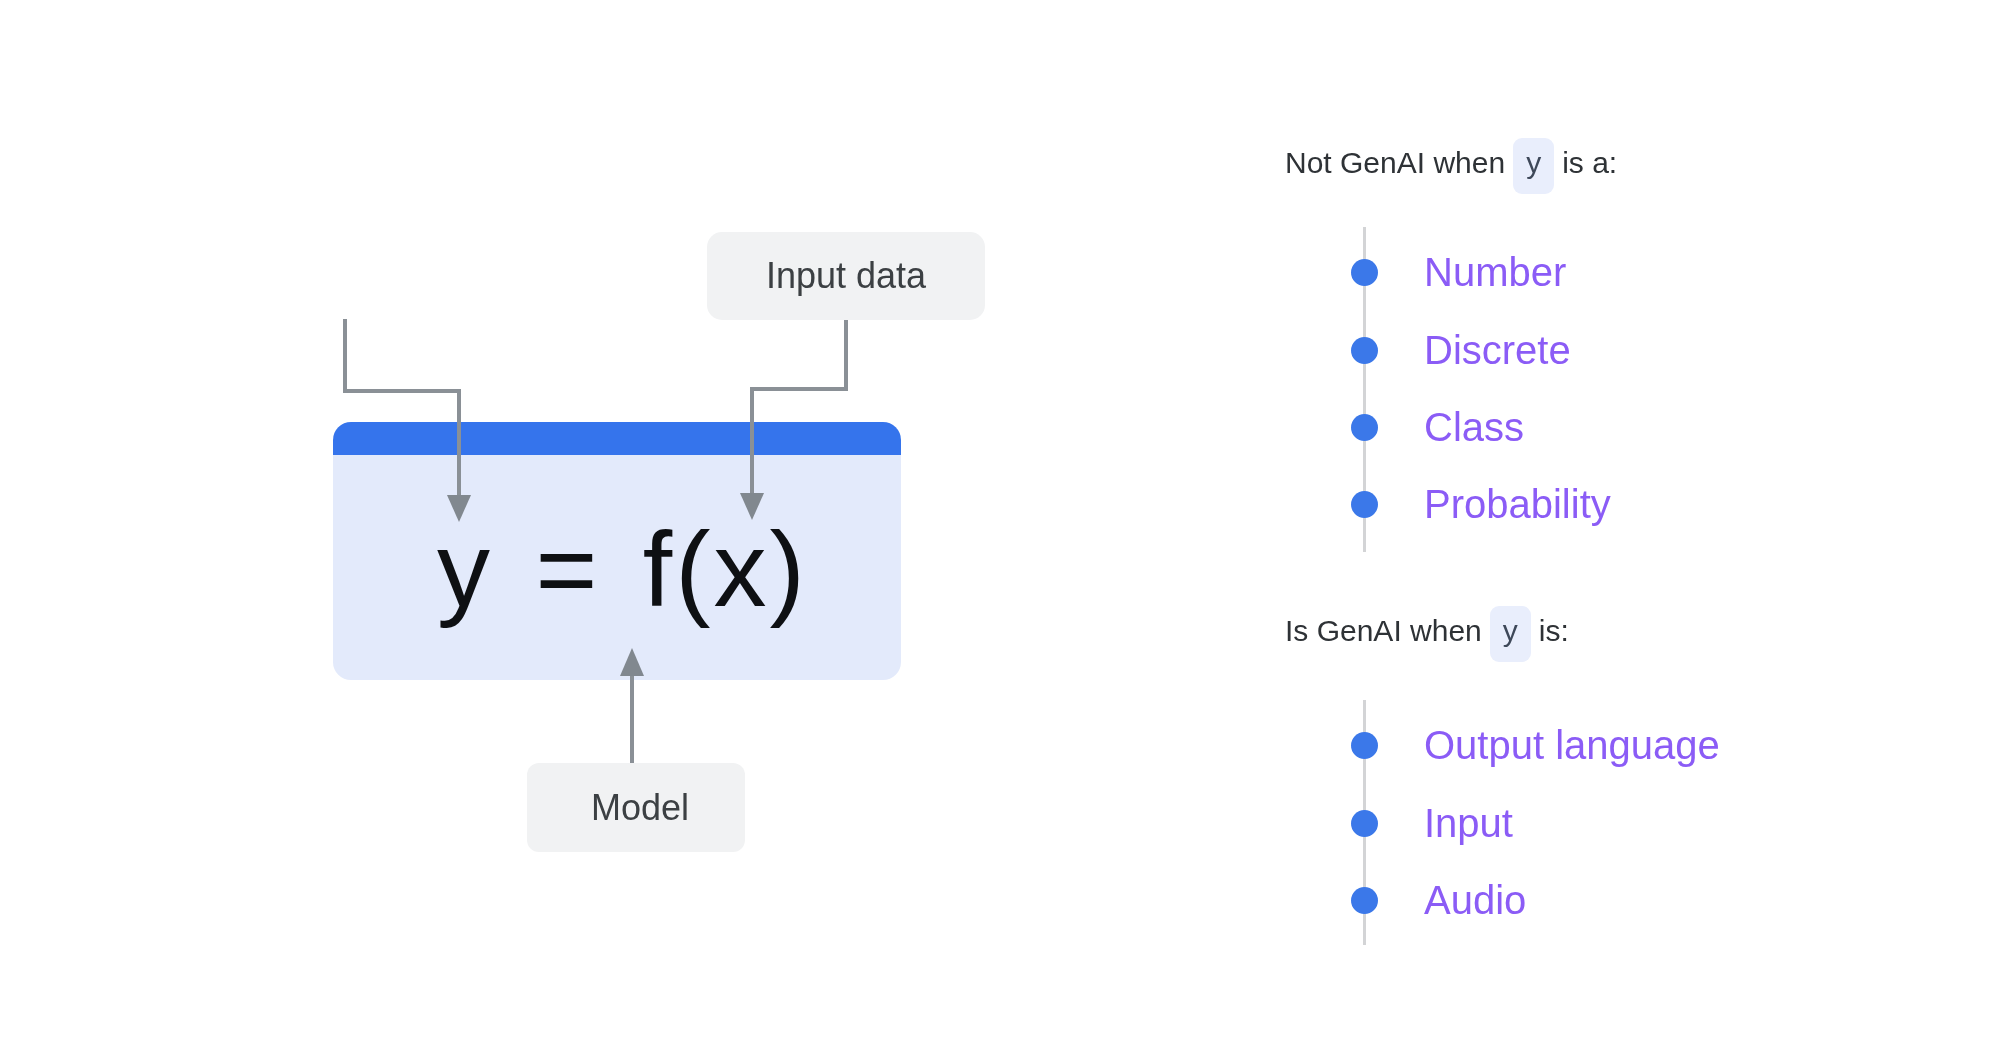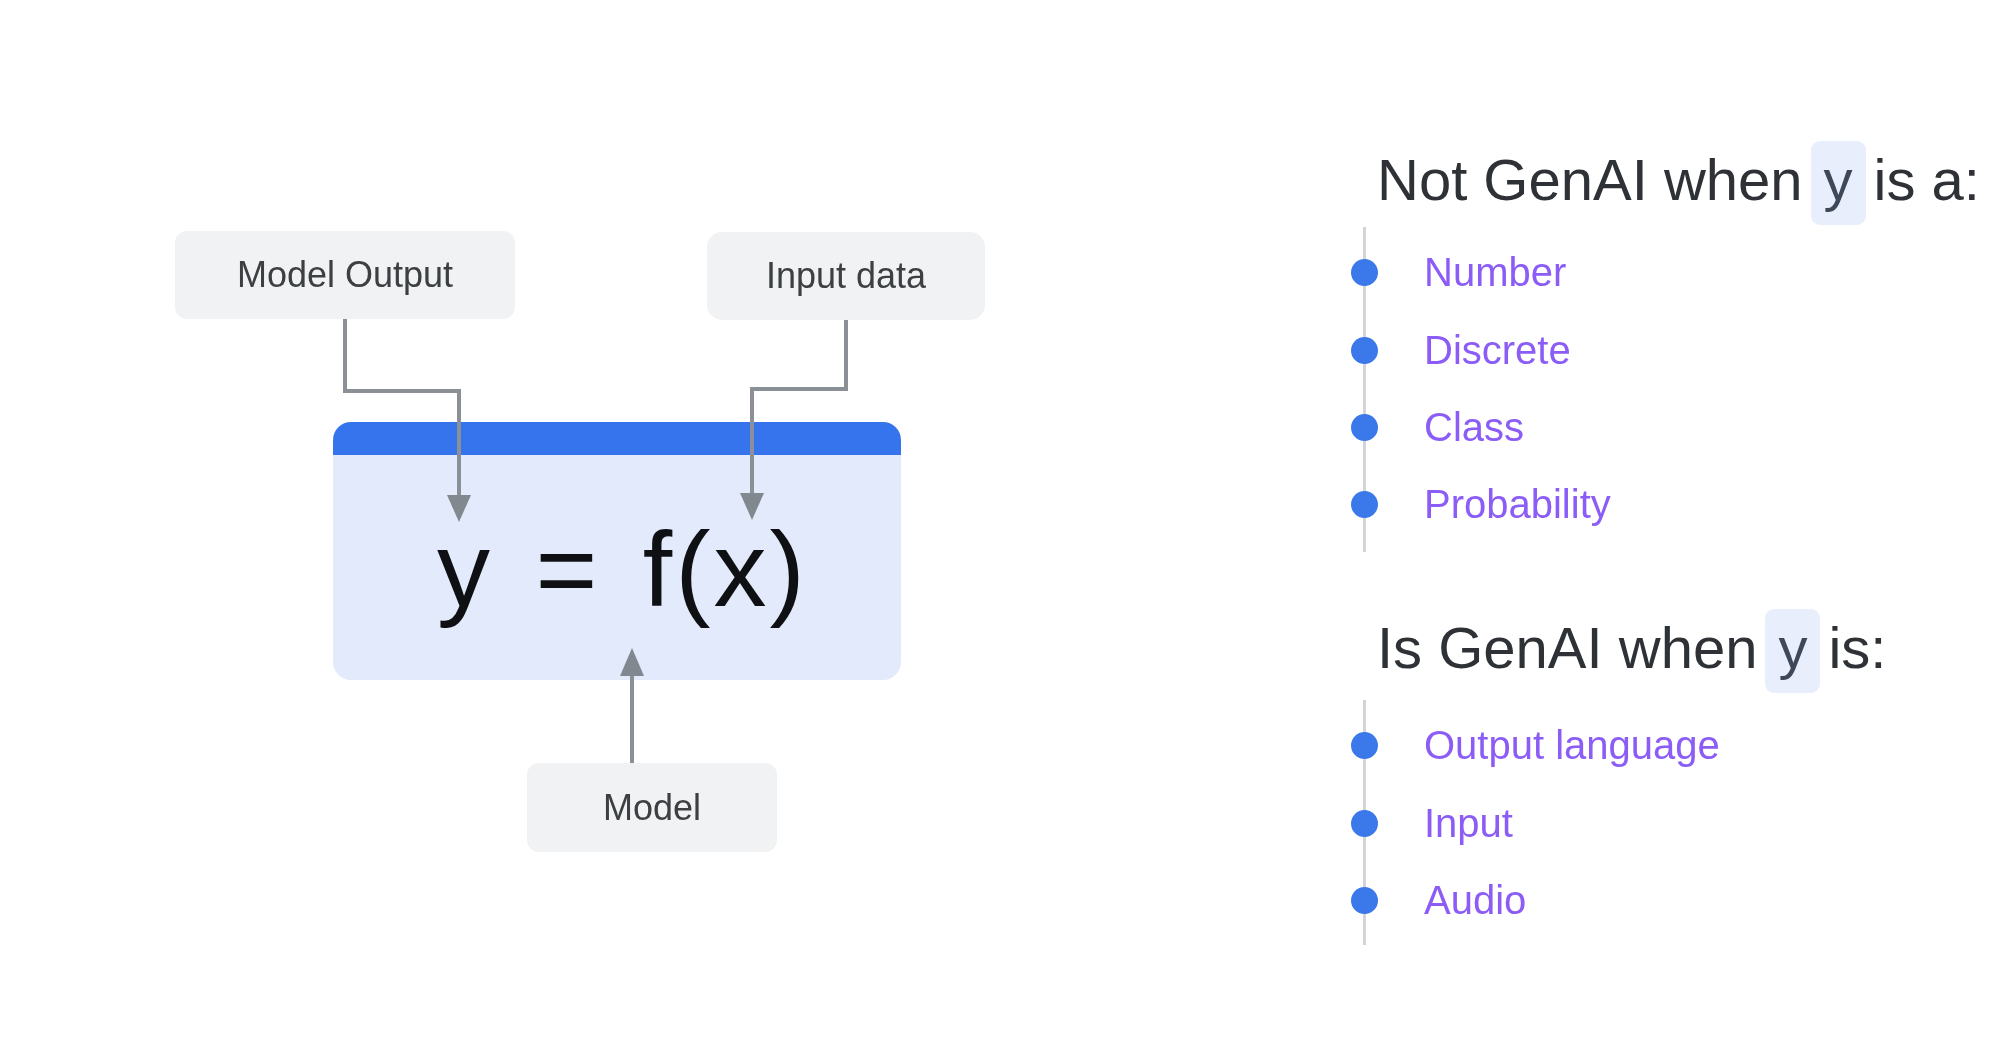--- a/index.html
+++ b/index.html
@@ -19,21 +19,21 @@
     background: #f1f2f3;
     border-radius: 12px;
     display: flex;
     align-items: center;
     justify-content: center;
     font-size: 36px;
     color: #3c4043;
   }
   .callout-model-output { left: 175px; top: 231px; width: 340px; height: 88px; }
   .callout-input-data  { left: 707px; top: 232px; width: 278px; height: 88px; border-radius: 15px; }
-  .callout-model       { left: 527px; top: 763px; width: 250px; height: 89px; }
+  .callout-model       { left: 527px; top: 763px; width: 210px; height: 89px; padding-left: 8px; }
 
   
   .card {
     position: absolute;
     left: 333px; top: 422px;
     width: 568px; height: 258px;
     border-radius: 18px;
     overflow: hidden;
   }
   .card-header {
@@ -60,22 +60,22 @@
   .arrows {
     position: absolute;
     left: 0; top: 0;
     width: 2000px; height: 1038px;
     pointer-events: none;
   }
 
   
   .section-title {
     position: absolute;
-    left: 1377px;
-    font-size: 58px;
+    left: 1285px;
+    font-size: 30px;
     color: #2e3236;
     white-space: nowrap;
     text-align: center;
   }
   .title-not-genai { top: 146px; }
   .title-is-genai  { top: 614px; }
   .y-pill {
     display: inline-block;
     background: #e9eefc;
     color: #3e4859;
@@ -108,23 +108,20 @@
     line-height: 48px;
     color: #8b5cf6;
     white-space: nowrap;
   }
 </style>
 </head>
 <body>
 
 <div class="canvas">
 
-  <div class="callout callout-model-output">
-    <span>Model Output</span>
-  </div>
   <div class="callout callout-input-data">
     <span>Input data</span>
   </div>
   <div class="callout callout-model">
     <span>Model</span>
   </div>
 
   <div class="card">
     <div class="card-header"></div>
     <div class="card-body">

